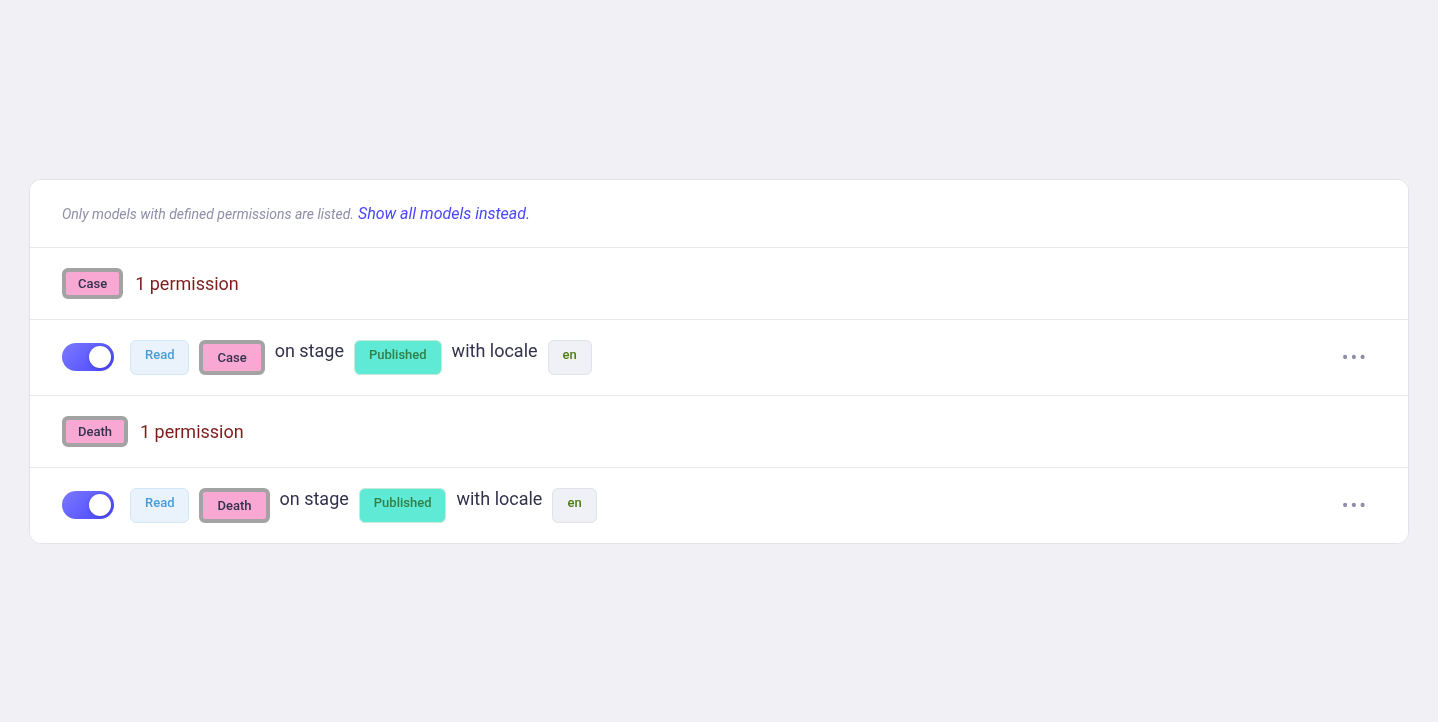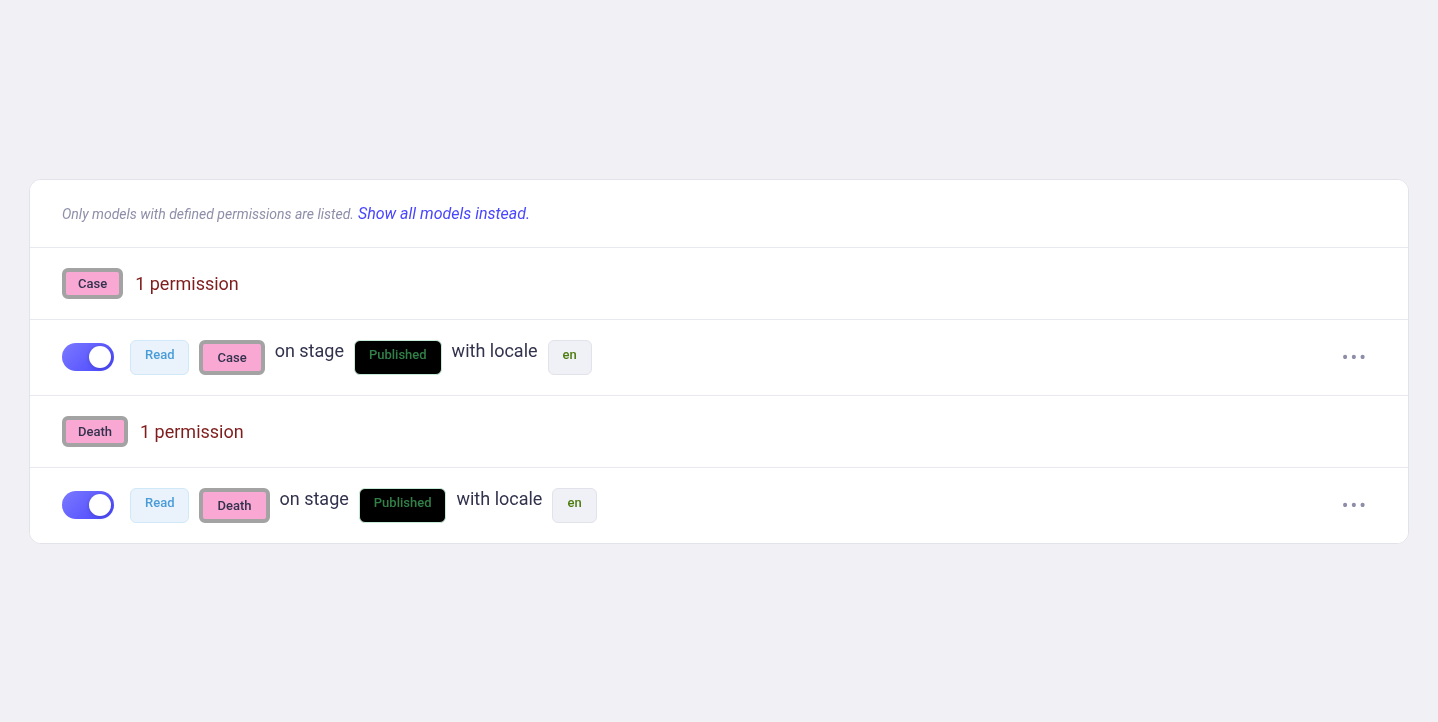--- a/index.html
+++ b/index.html
@@ -143,21 +143,21 @@
       border: 1px solid #d0e8f7;
     }
 
     .tag-model {
       background: #f9a8d4;
       color: #32324d;
       border: 4px solid #a3a3a3;
     }
 
     .tag-published {
-      background: #000000;
+      background: #5eead4;
       color: #328048;
       border: 1px solid #c5ead5;
     }
 
     .tag-locale {
       background: #f0f0f7;
       color: #4d7c0f;
       border: 1px solid #e2e2ea;
     }
 

